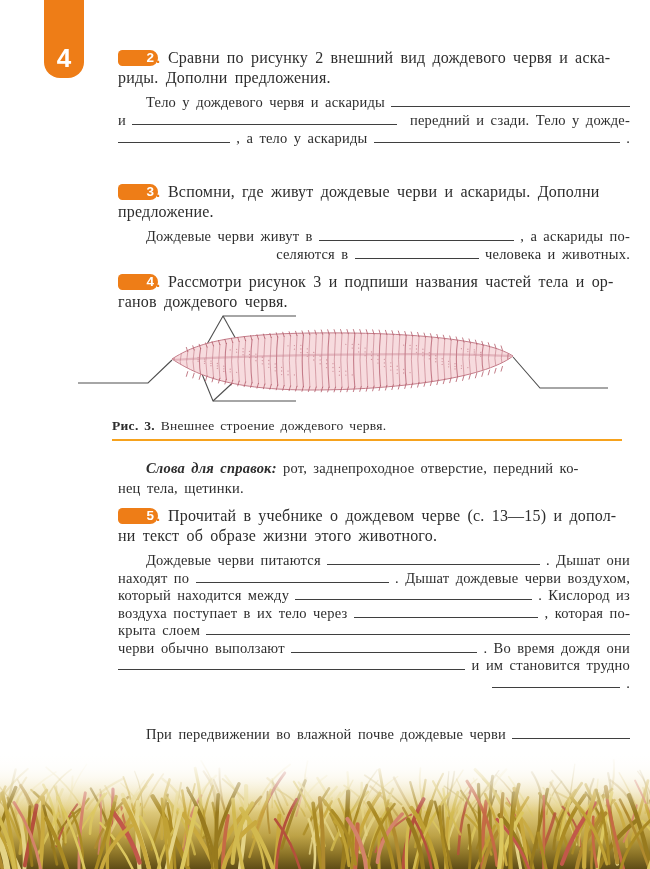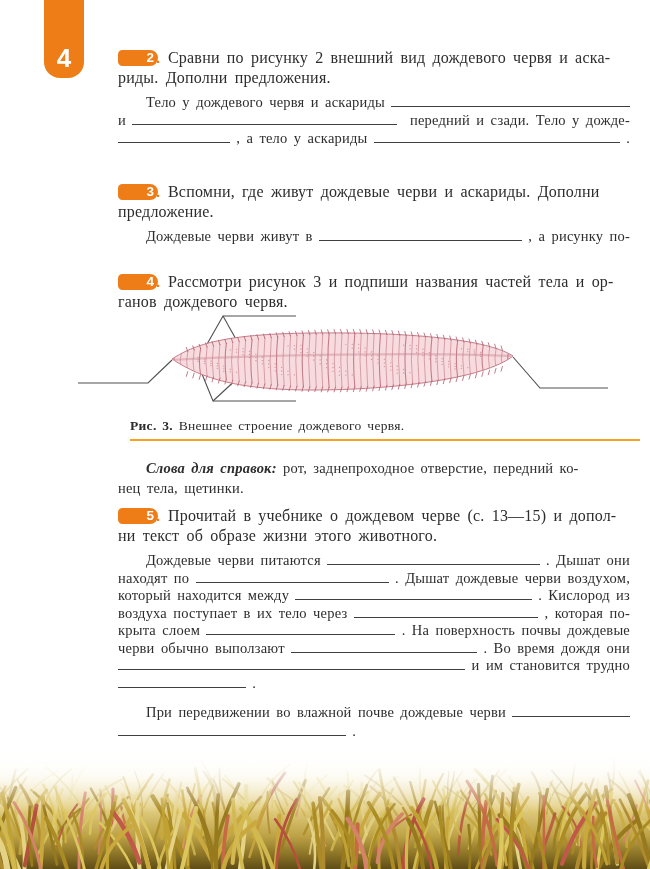--- a/index.html
+++ b/index.html
@@ -19,29 +19,29 @@
     background:var(--accent);border-radius:5px 9px 9px 5px;padding-right:4px;box-sizing:border-box;}
   .badge-num{color:#fff;font:bold 13.5px "Liberation Sans",sans-serif;line-height:1;}
   .badge-dot{color:var(--accent);font:bold 15px "Liberation Sans",sans-serif;margin-left:0;
     transform:translateX(-2px);line-height:1;}
   .h-line{font-size:16px;line-height:19.5px;letter-spacing:.2px;word-spacing:3px;white-space:nowrap;}
   .h-line.first{padding-left:50px;}
   .task-para{margin-top:7px;}
 
   
   .fill-line{display:flex;align-items:baseline;height:17.5px;font-size:14.5px;letter-spacing:.2px;
-    word-spacing:2.5px;white-space:pre;overflow:hidden;}
+    word-spacing:2.5px;white-space:pre;overflow:hidden;justify-content:flex-end;}
   .task2-para .fill-line{height:17.8px;}
   .fl-text{white-space:pre;flex:0 0 auto;}
   .fl-blank{display:inline-block;height:1px;border-bottom:1.2px solid var(--blank-line);}
 
   
   .figure{position:absolute;left:60px;top:306px;width:580px;height:106px;}
   .figure svg{display:block;}
-  .figure-caption{position:absolute;left:130px;top:418px;width:510px;font-size:13.5px;
+  .figure-caption{position:absolute;left:112px;top:418px;width:510px;font-size:13.5px;
     letter-spacing:.3px;word-spacing:2px;}
   .cap-label{font-weight:bold;}
   .caption-rule{height:2px;background:var(--caption-rule);margin-top:5px;}
 
   
   .reference{position:absolute;left:118px;top:458px;width:512px;font-size:14.5px;line-height:20px;
     letter-spacing:.2px;word-spacing:2.5px;}
   .ref-line1{padding-left:28px;}
   .ref-label{font-weight:bold;font-style:italic;margin-top:25px;}
 
@@ -84,21 +84,22 @@
   <section class="task" style="top:182px">
     <div class="badge-wrap">
       <span class="badge">
           <span class="badge-num">3</span>
         </span>
         <span class="badge-dot">.</span>
     </div>
     <div class="h-line first">Вспомни, где живут дождевые черви и аскариды. Дополни</div>
     <div class="h-line">предложение.</div>
     <div class="task-para">
-        <div class="fill-line" style="padding-left: 28px;"><span class="fl-text">Дождевые черви живут в </span><span class="fl-blank" style="flex: 1 1 152px; min-width: 61px;"></span><span class="fl-text"> , а рисунку по-</span></div>
+        <div class="fill-line" style="padding-left: 28px;"><span class="fl-text">Дождевые черви живут в </span><span class="fl-blank" style="flex: 1 1 152px; min-width: 61px;"></span><span class="fl-text"> , а аскариды по-</span></div>
+        <div class="fill-line"><span class="fl-text">селяются в </span><span class="fl-blank" style="flex: 0 1 auto; width: 124px;"></span><span class="fl-text"> человека и животных.</span></div>
       </div>
   </section>
 
   <section class="task" style="top:272px">
     <div class="badge-wrap">
       <span class="badge">
           <span class="badge-num">4</span>
         </span>
         <span class="badge-dot">.</span>
     </div>
@@ -435,29 +436,29 @@
         </span>
         <span class="badge-dot">.</span>
     </div>
     <div class="h-line first">Прочитай в учебнике о дождевом черве (с. 13—15) и допол-</div>
     <div class="h-line">ни текст об образе жизни этого животного.</div>
     <div class="task-para">
         <div class="fill-line" style="padding-left: 28px;"><span class="fl-text">Дождевые черви питаются </span><span class="fl-blank" style="flex: 1 1 178px; min-width: 71px;"></span><span class="fl-text"> . Дышат они</span></div>
         <div class="fill-line"><span class="fl-text">находят по </span><span class="fl-blank" style="flex: 1 1 118px; min-width: 47px;"></span><span class="fl-text"> . Дышат дождевые черви воздухом,</span></div>
         <div class="fill-line"><span class="fl-text">который находится между </span><span class="fl-blank" style="flex: 1 1 170px; min-width: 68px;"></span><span class="fl-text"> . Кислород из</span></div>
         <div class="fill-line"><span class="fl-text">воздуха поступает в их тело через </span><span class="fl-blank" style="flex: 1 1 120px; min-width: 48px;"></span><span class="fl-text"> , которая по-</span></div>
-        <div class="fill-line"><span class="fl-text">крыта слоем </span><span class="fl-blank" style="flex: 1 1 145px; min-width: 58px;"></span><span class="fl-text"> . На поверхность почвы дождевые</span></div>
+        <div class="fill-line"><span class="fl-text">крыта слоем </span><span class="fl-blank" style="flex: 1 1 145px; min-width: 58px;"></span></div>
         <div class="fill-line"><span class="fl-text">черви обычно выползают </span><span class="fl-blank" style="flex: 1 1 122px; min-width: 49px;"></span><span class="fl-text"> . Во время дождя они</span></div>
         <div class="fill-line"><span class="fl-blank" style="flex: 1 1 245px; min-width: 98px;"></span><span class="fl-text"> и им становится трудно</span></div>
         <div class="fill-line"><span class="fl-blank" style="flex: 0 1 auto; width: 128px;"></span><span class="fl-text"> .</span></div>
       </div>
   </section>
 
   <div class="closing">
-      <div class="fill-line" style="padding-left: 28px;"><span class="fl-text">При передвижении во влажной почве дождевые черви </span><span class="fl-blank" style="flex: 1 1 52px; min-width: 21px;"></span></div>
+      <div class="fill-line" style="padding-left: 28px; margin-top: 22px;"><span class="fl-text">При передвижении во влажной почве дождевые черви </span><span class="fl-blank" style="flex: 1 1 52px; min-width: 21px;"></span></div>
       <div class="fill-line"><span class="fl-blank" style="flex: 0 1 auto; width: 228px;"></span><span class="fl-text"> .</span></div>
     </div>
 
   <div class="grass">
     <svg id="grass-svg" width="650" height="118" viewBox="0 0 650 118">
         <path d="M316.88654839992523,71.84787940979004 Q320.5422379255295,52.0100512266159 336.7664054632187,35.77910089492798" stroke="#dcc75f" stroke-width="2.4" fill="none" stroke-linecap="round" opacity="0.45"></path>
         <path d="M355.09886264801025,71.54331398010254 Q363.7285206794739,48.39126918315887 378.06130027770996,29.448687076568604" stroke="#d2b94f" stroke-width="1.2" fill="none" stroke-linecap="round" opacity="0.45"></path>
         <path d="M521.2945145368576,58.559433937072754 Q513.4397384643555,39.667038762569426 496.4558347463608,24.209624528884888" stroke="#b08a2e" stroke-width="1.5" fill="none" stroke-linecap="round" opacity="0.45"></path>
         <path d="M86.43556118011475,57.576544404029846 Q95.72723390460014,41.127990394830704 122.8926802277565,27.670082569122314" stroke="#d2b94f" stroke-width="2.3" fill="none" stroke-linecap="round" opacity="0.45"></path>
         <path d="M607.7397453784943,54.8287148475647 Q615.4505652904511,29.664866779744624 613.7551882266998,9.076263815164566" stroke="#c9a93e" stroke-width="2.0" fill="none" stroke-linecap="round" opacity="0.45"></path>

